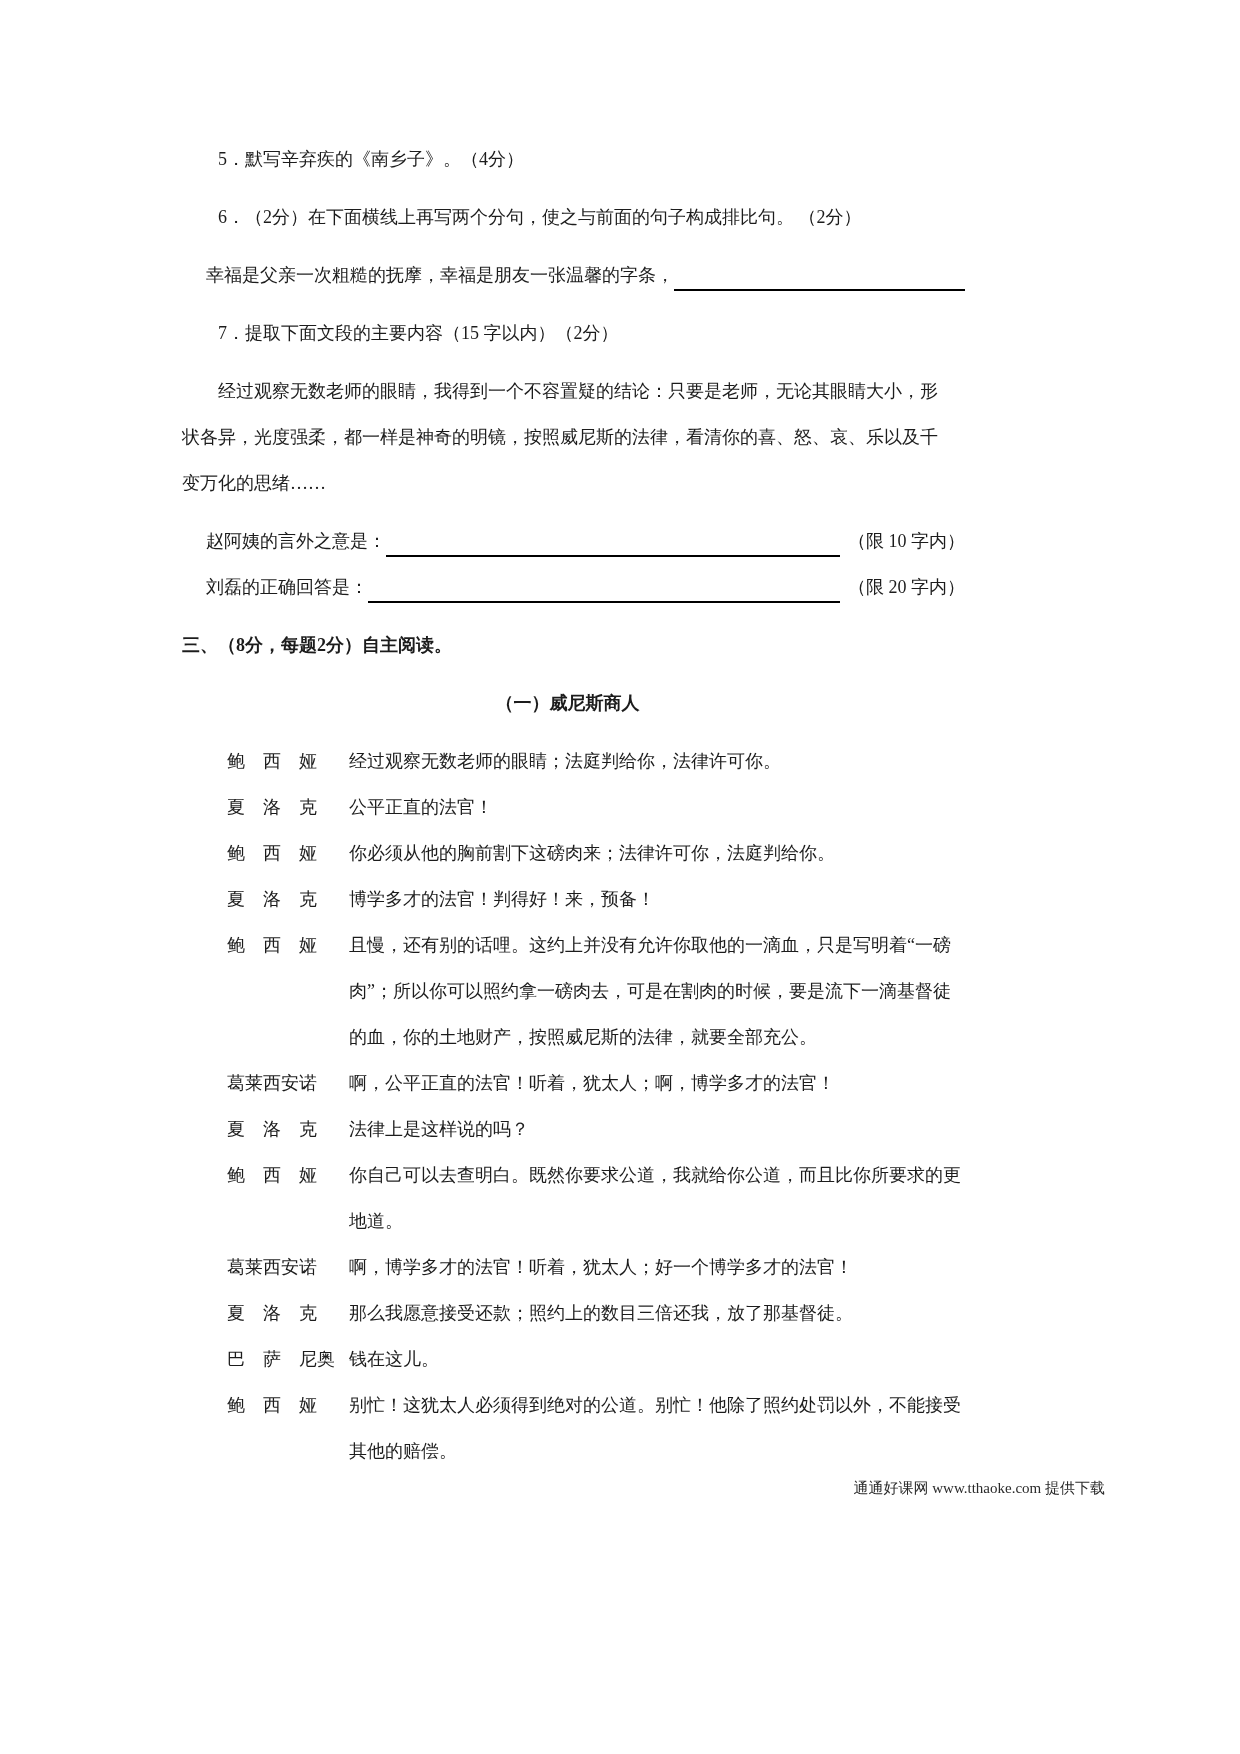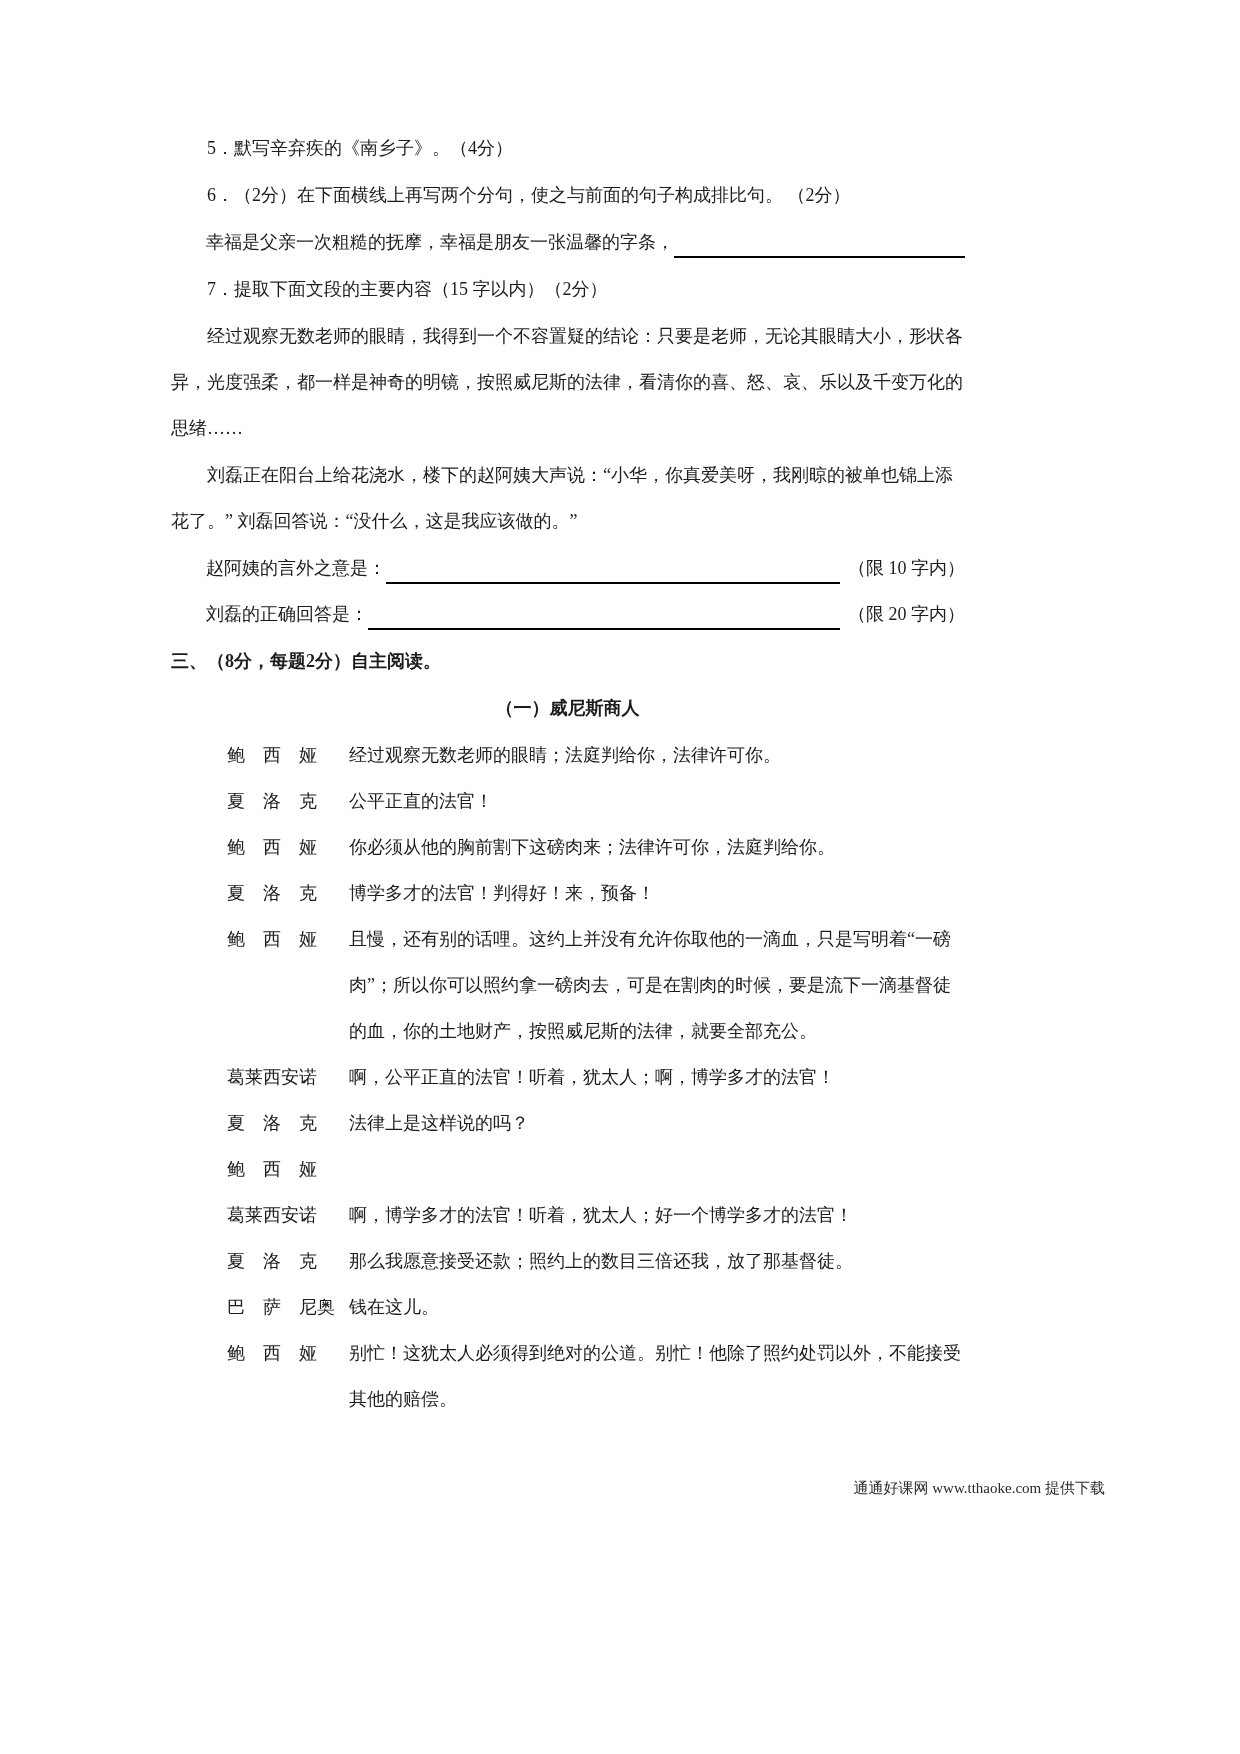--- a/index.html
+++ b/index.html
@@ -12,21 +12,21 @@
     box-sizing: border-box;
     width: 1240px;
     height: 1754px;
     background: #ffffff;
     padding: 124px 275px 0 170px;
     font-family: "Liberation Serif", "DejaVu Serif", serif;
     font-size: 18px;
     color: #1c1c1c;
     line-height: 46px;
   }
-  p { margin: 1px; }
+  p { margin: 12px; }
   .indent { text-indent: 2em; }
   .bold { font-weight: bold; }
   .center { text-align: center; }
   .flexline {
     display: flex;
     align-items: center;
     padding-left: 36px; 
   }
   .flexline .lead { white-space: nowrap; }
   .blank {
@@ -65,21 +65,20 @@
   <div class="flexline">
     <span class="lead">幸福是父亲一次粗糙的抚摩，幸福是朋友一张温馨的字条，</span>
     <span class="blank grow"></span>
   </div>
 
   <p class="indent">7．提取下面文段的主要内容（15 字以内）（2分）</p>
 
   <p class="indent">经过观察无数老师的眼睛，我得到一个不容置疑的结论：只要是老师，无论其眼睛大小，形状各异，光度强柔，都一样是神奇的明镜，按照威尼斯的法律，看清你的喜、怒、哀、乐以及千变万化的思绪……</p>
 
 
-  <p class="indent">刘磊正在阳台上给花浇水，楼下的赵阿姨大声说：“小华，你真爱美呀，我刚晾的被单也锦上添花了。”  刘磊回答说：“没什么，这是我应该做的。”</p>
 
   <div class="flexline">
     <span class="lead">赵阿姨的言外之意是：</span>
     <span class="blank blank-a grow"></span>
     <span class="suffix">（限 10 字内）</span>
   </div>
 
   <div class="flexline">
     <span class="lead">刘磊的正确回答是：</span>
     <span class="blank blank-b grow"></span>
@@ -113,20 +112,21 @@
   <div class="dlg">
     <span class="spk">葛莱西安诺</span>
     <span class="txt">啊，公平正直的法官！听着，犹太人；啊，博学多才的法官！</span>
   </div>
   <div class="dlg">
     <span class="spk">夏　洛　克</span>
     <span class="txt">法律上是这样说的吗？</span>
   </div>
   <div class="dlg">
     <span class="spk">鲍　西　娅</span>
+    <span class="txt">你自己可以去查明白。既然你要求公道，我就给你公道，而且比你所要求的更地道。</span>
   </div>
   <div class="dlg">
     <span class="spk">葛莱西安诺</span>
     <span class="txt">啊，博学多才的法官！听着，犹太人；好一个博学多才的法官！</span>
   </div>
   <div class="dlg">
     <span class="spk">夏　洛　克</span>
     <span class="txt">那么我愿意接受还款；照约上的数目三倍还我，放了那基督徒。</span>
   </div>
   <div class="dlg">

